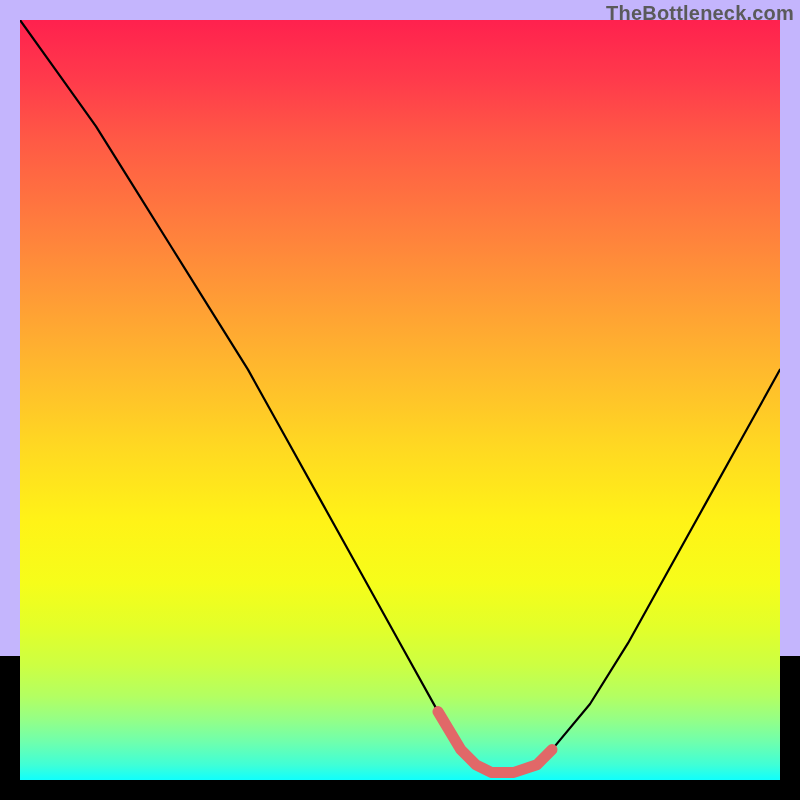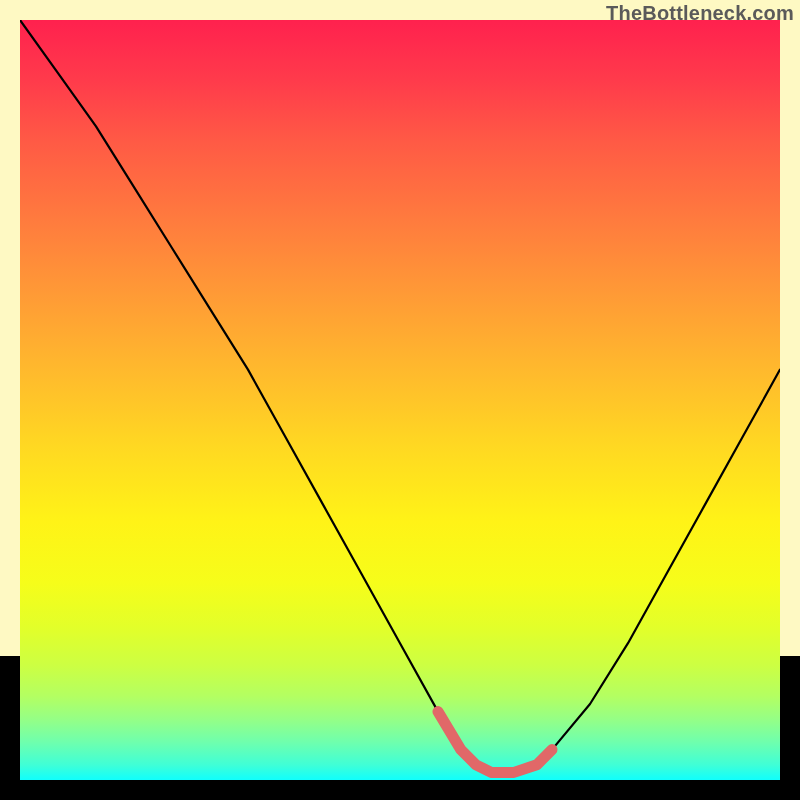--- a/index.html
+++ b/index.html
@@ -7,21 +7,21 @@
     padding: 0;
     width: 800px;
     height: 800px;
     background: #000;
     overflow: hidden;
   }
   .frame {
     position: relative;
     width: 800px;
     height: 656px;
-    background: #fef9c3;
+    background: #c4b5fd;
   }
   .plot {
     position: absolute;
     left: 20px;
     top: 20px;
     width: 760px;
     height: 760px;
     
     background: linear-gradient(to bottom,
       #ff214e 0%,

